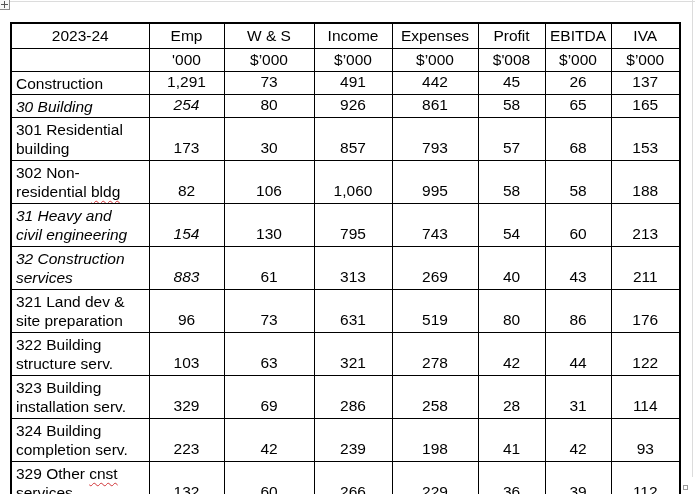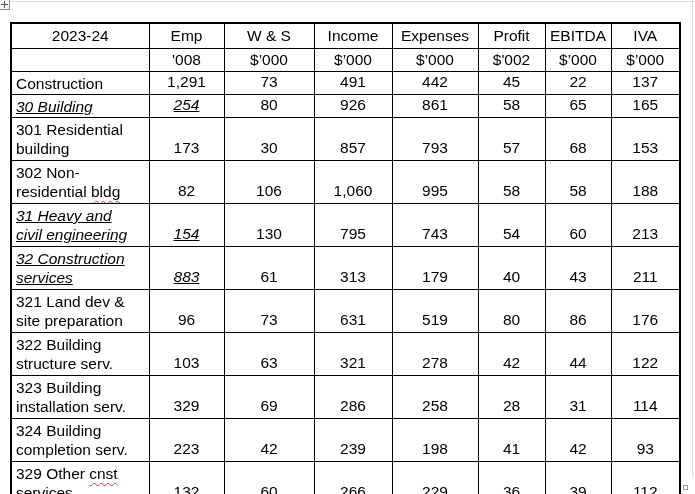--- a/index.html
+++ b/index.html
@@ -57,21 +57,21 @@
     text-align: left;
     vertical-align: middle;
     padding: 1px 2px 1px 4px;
     line-height: 19px;
   }
   td.num {
     text-align: center;
     vertical-align: bottom;
     padding-bottom: 3px;
   }
-  .it { font-style: italic; text-decoration: underline; }
+  .it { font-style: italic; }
   .sq {
     text-decoration: underline wavy #d13438;
     text-decoration-thickness: 1px;
     text-underline-offset: 3px;
     margin-top: 29px;
   }
 </style>
 </head>
 <body>
 
@@ -102,38 +102,38 @@
           <th>Emp</th>
           <th>W &amp; S</th>
           <th>Income</th>
           <th>Expenses</th>
           <th>Profit</th>
           <th>EBITDA</th>
           <th>IVA</th>
         </tr>
         <tr class="units">
           <td></td>
-          <td>'008</td>
-          <td>$’000</td>
-          <td>$’000</td>
-          <td>$’000</td>
-          <td>$'002</td>
+          <td>'000</td>
+          <td>$’000</td>
+          <td>$’000</td>
+          <td>$’000</td>
+          <td>$'008</td>
           <td>$’000</td>
           <td>$’000</td>
         </tr>
       </thead>
     <tbody>
         <tr class="single">
           <td class="lbl"><span>Construction</span></td>
           <td class="num">1,291</td>
           <td class="num">73</td>
           <td class="num">491</td>
           <td class="num">442</td>
           <td class="num">45</td>
-          <td class="num">22</td>
+          <td class="num">26</td>
           <td class="num">137</td>
         </tr>
         <tr class="single">
           <td class="lbl it"><span>30 Building</span></td>
           <td class="num it">254</td>
           <td class="num">80</td>
           <td class="num">926</td>
           <td class="num">861</td>
           <td class="num">58</td>
           <td class="num">65</td>
@@ -167,21 +167,21 @@
           <td class="num">743</td>
           <td class="num">54</td>
           <td class="num">60</td>
           <td class="num">213</td>
         </tr>
         <tr class="tall">
           <td class="lbl it"><span>32 Construction</span><br><span>services</span></td>
           <td class="num it">883</td>
           <td class="num">61</td>
           <td class="num">313</td>
-          <td class="num">179</td>
+          <td class="num">269</td>
           <td class="num">40</td>
           <td class="num">43</td>
           <td class="num">211</td>
         </tr>
         <tr class="tall">
           <td class="lbl"><span>321 Land dev &amp;</span><br><span>site preparation</span></td>
           <td class="num">96</td>
           <td class="num">73</td>
           <td class="num">631</td>
           <td class="num">519</td>

